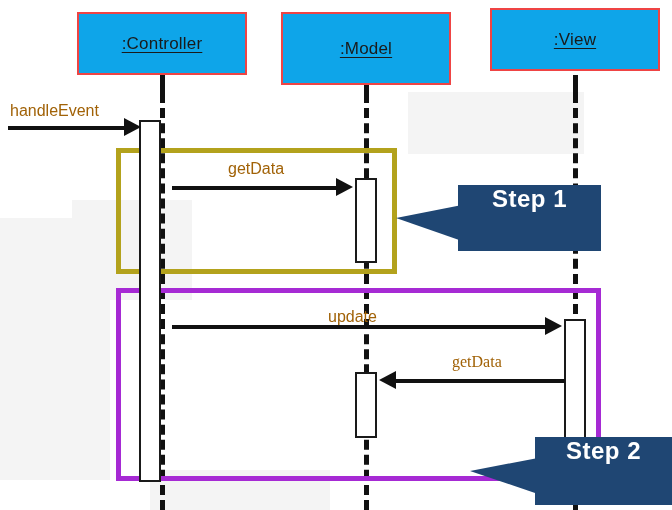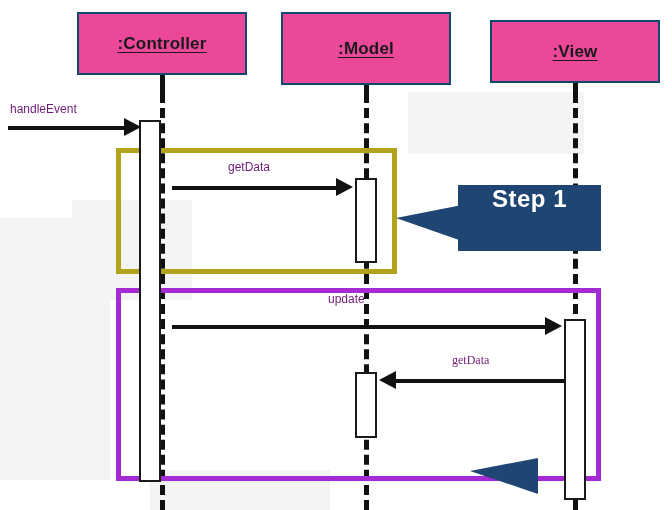--- a/index.html
+++ b/index.html
@@ -18,27 +18,26 @@
 
   
   .wm {
     position: absolute;
     background: #f4f4f4;
   }
 
   
   .lifebox {
     position: absolute;
-    background: #ec4899;
-    border: 2px solid #0c4a6e;
+    background: #0ea5e9;
+    border: 2px solid #ef4444;
     box-sizing: border-box;
     display: flex;
     align-items: center;
     justify-content: center;
-    font-weight: bold;
   }
   .lifebox span {
     font-size: 17px;
     color: #1a1a1a;
     text-decoration: underline;
     text-underline-offset: 3px;
     letter-spacing: 0.2px;
   }
 
   
@@ -78,22 +77,22 @@
   .arrowhead-l {
     position: absolute;
     width: 0;
     height: 0;
     border-top: 9px solid transparent;
     border-bottom: 9px solid transparent;
     border-right: 17px solid #111111;
   }
   .msg-label {
     position: absolute;
-    font-size: 12px;
-    color: #701a75;
+    font-size: 16px;
+    color: #a16207;
     white-space: nowrap;
   }
 
   
   .frame {
     position: absolute;
     box-sizing: border-box;
     background: transparent;
   }
   .frame-olive { border: 5px solid #b5a川; }
@@ -153,43 +152,46 @@
   <div class="activation" style="left:564px; top:319px; width:22px; height:181px;"></div>
 
   <div class="msg-label" style="left:10px; top:102px;">handleEvent</div>
   <div class="msg-line" style="left:8px;  top:126px; width:118px;"></div>
   <div class="arrowhead-r" style="left:124px; top:118px;"></div>
 
   <div class="msg-label" style="left:228px; top:160px;">getData</div>
   <div class="msg-line" style="left:172px; top:186px; width:165px;"></div>
   <div class="arrowhead-r" style="left:336px; top:178px;"></div>
 
-  <div class="msg-label" style="left:328px; top:292px;">update</div>
+  <div class="msg-label" style="left:328px; top:308px;">update</div>
   <div class="msg-line" style="left:172px; top:325px; width:374px;"></div>
   <div class="arrowhead-r" style="left:545px; top:317px;"></div>
 
   <div class="msg-label" style="left:452px; top:353px;font-family:Liberation Serif, serif;">getData</div>
   <div class="msg-line" style="left:395px; top:379px; width:170px;"></div>
   <div class="arrowhead-l" style="left:379px; top:371px;"></div>
 
   <div class="lifebox" style="left:77px; top:12px; width:170px; height:63px;">
     <span>:Controller</span>
   </div>
   <div class="lifebox" style="left:281px; top:12px; width:170px; height:73px;">
     <span>:Model</span>
   </div>
-  <div class="lifebox" style="left:490px; top:20px; width:170px; height:63px;align-items:center;">
+  <div class="lifebox" style="left:490px; top:8px; width:170px; height:63px;align-items:center;">
     <span>:View</span>
   </div>
 
   <svg style="position:absolute; left:396px; top:205px; width:70px; height:42px; overflow:visible;">
     <polygon points="0,13 66,0 66,36" fill="#1f4673"></polygon>
   </svg>
   <div class="callout" style="left:458px; top:185px; width:143px; height:66px;">
     <span>Step 1</span>
   </div>
 
   <svg style="position:absolute; left:470px; top:458px; width:75px; height:42px; overflow:visible;">
     <polygon points="0,13 68,0 68,36" fill="#1f4673"></polygon>
   </svg>
+  <div class="callout" style="left:535px; top:437px; width:137px; height:68px;">
+    <span>Step 2</span>
+  </div>
 
 
 </div>
 
 </body></html>

